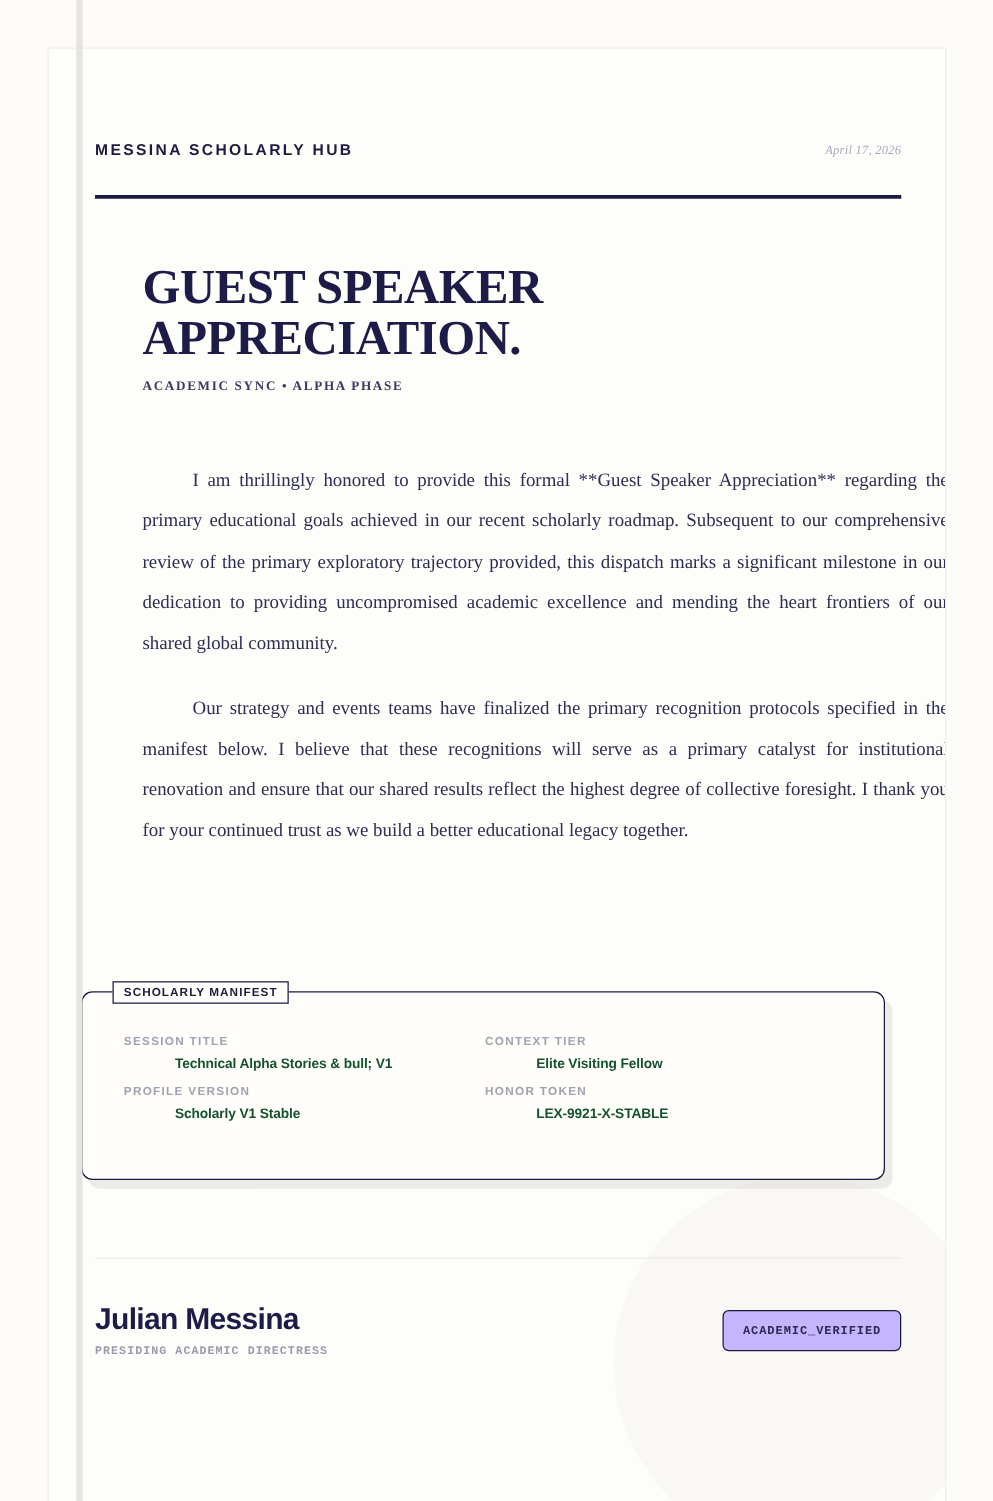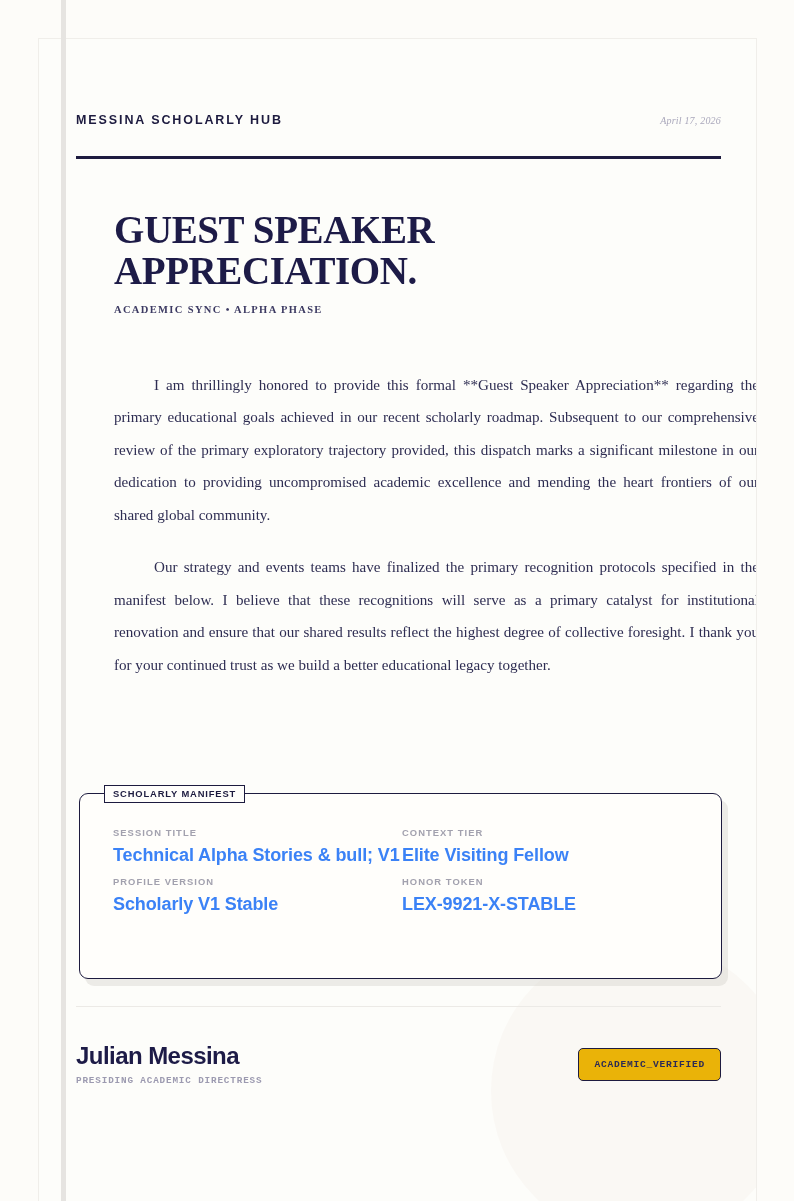--- a/index.html
+++ b/index.html
@@ -112,22 +112,22 @@
     line-height:2.15;
     color:#2e2d52;
     text-align:justify;
     text-indent:40px;
     margin-bottom:20px;
   }
 
   
   #manifest-card {
     position:absolute;
-    left:40px; top:754px;
-    width:643px; height:186px;
+    left:26px; top:754px;
+    width:643px; height:151px;
     border:1.6px solid #1d1b3f;
     border-radius:9px;
     background:#fffefb;
     box-shadow:6px 7px 0 rgba(200,196,188,.30);
   }
   #manifest-legend {
     position:absolute;
     left:24px; top:-9px;
     background:#fffefb;
     border:1.4px solid #1d1b3f;
@@ -151,24 +151,25 @@
     font-family:"Liberation Sans", sans-serif;
     font-size:9.4px;
     font-weight:bold;
     letter-spacing:1.05px;
     color:#a2a1ae;
     text-transform:uppercase;
     margin-bottom:7px;
   }
   .field-value {
     font-family:"Liberation Sans", sans-serif;
-    font-size:18px;
-    font-weight:bold;
-    color:#3b82f6;
+    font-size:11px;
+    font-weight:bold;
+    color:#14532d;
     letter-spacing:-.1px;
+    margin-left:41px;
   }
 
   
   #footer-rule {
     position:absolute;
     left:37px; top:967px;
     width:645px; height:1px;
     background:#eceae6;
   }
   #doc-footer {
@@ -191,21 +192,21 @@
     font-family:"Liberation Mono", monospace;
     font-size:9.3px;
     font-weight:bold;
     letter-spacing:.85px;
     color:#9c9ab0;
   }
   #verified-badge {
     border:1.8px solid #1d1b3f;
     border-radius:5px;
     padding:10px 15px;
-    background:#eab308;
+    background:#c4b5fd;
     font-family:"Liberation Mono", monospace;
     font-size:9.6px;
     font-weight:bold;
     letter-spacing:.75px;
     color:#2d2b55;
     white-space:nowrap;
   }
 </style>
 </head>
 <body>

